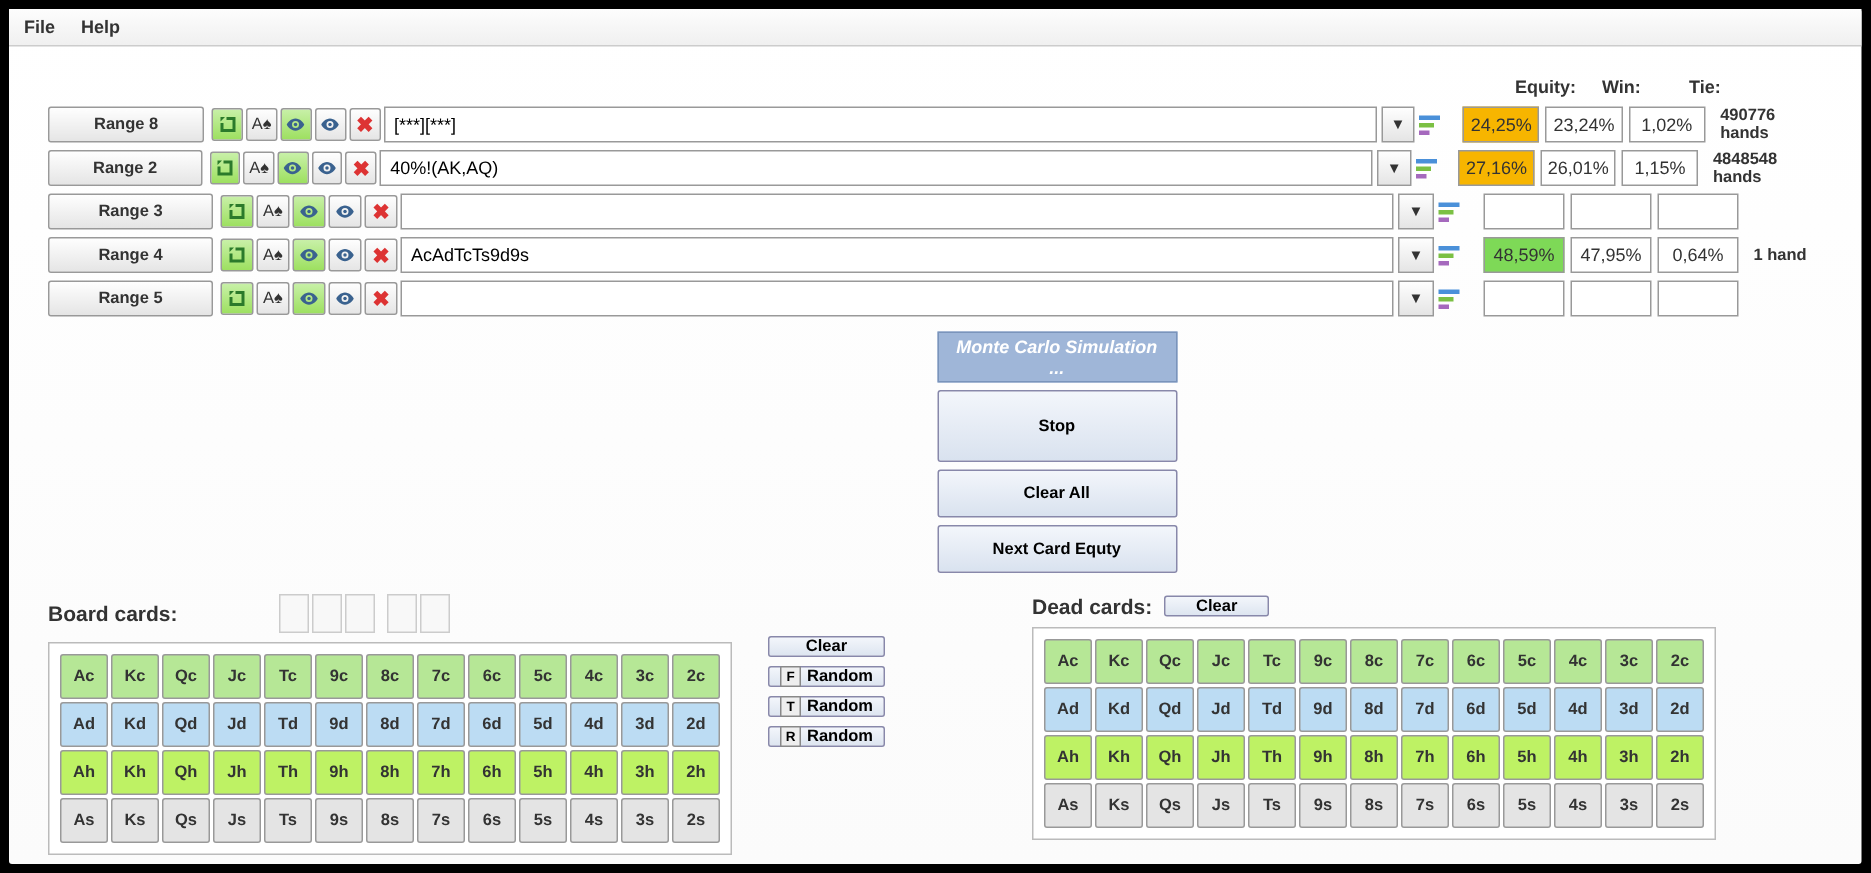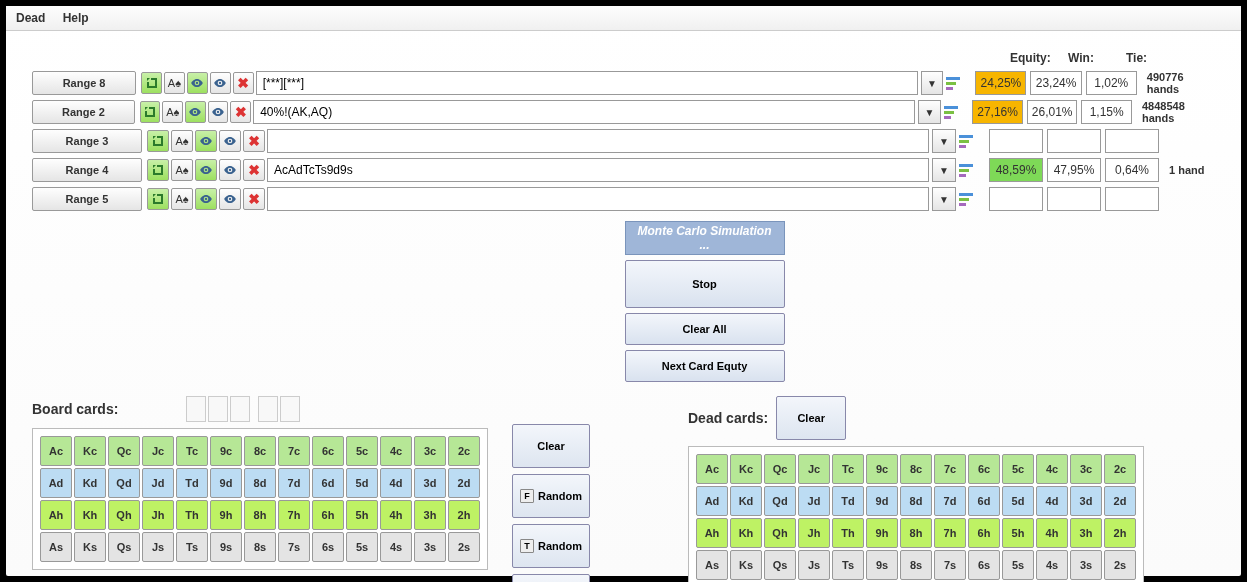--- a/index.html
+++ b/index.html
@@ -209,21 +209,21 @@
   .suit-h { background: #bef264; }
   .suit-s { background: #e4e4e4; }
   .side-btns {
     display: flex;
     flex-direction: column;
     gap: 6px;
     margin-top: 28px;
   }
   .side-btn {
     width: 78px;
-    height: 44px;
+    height: 14px;
     border: 1px solid #88a;
     background: linear-gradient(#f3f6fb, #dde5f0);
     border-radius: 2px;
     font-weight: bold;
     font-size: 11px;
     cursor: pointer;
     display: flex;
     align-items: center;
     justify-content: center;
     gap: 4px;
@@ -246,21 +246,21 @@
     width: 448px;
   }
   .eye-svg { width: 14px; height: 14px; }
 </style>
 </head>
 <body>
 
 <div class="outer">
   <div class="window">
     <div class="menubar">
-      <span>Dead</span>
+      <span>File</span>
       <span>Help</span>
     </div>
 
     <div class="content">
 
       <div class="headers">
         <div>Equity:</div>
         <div>Win:</div>
         <div>Tie:</div>
       </div>

